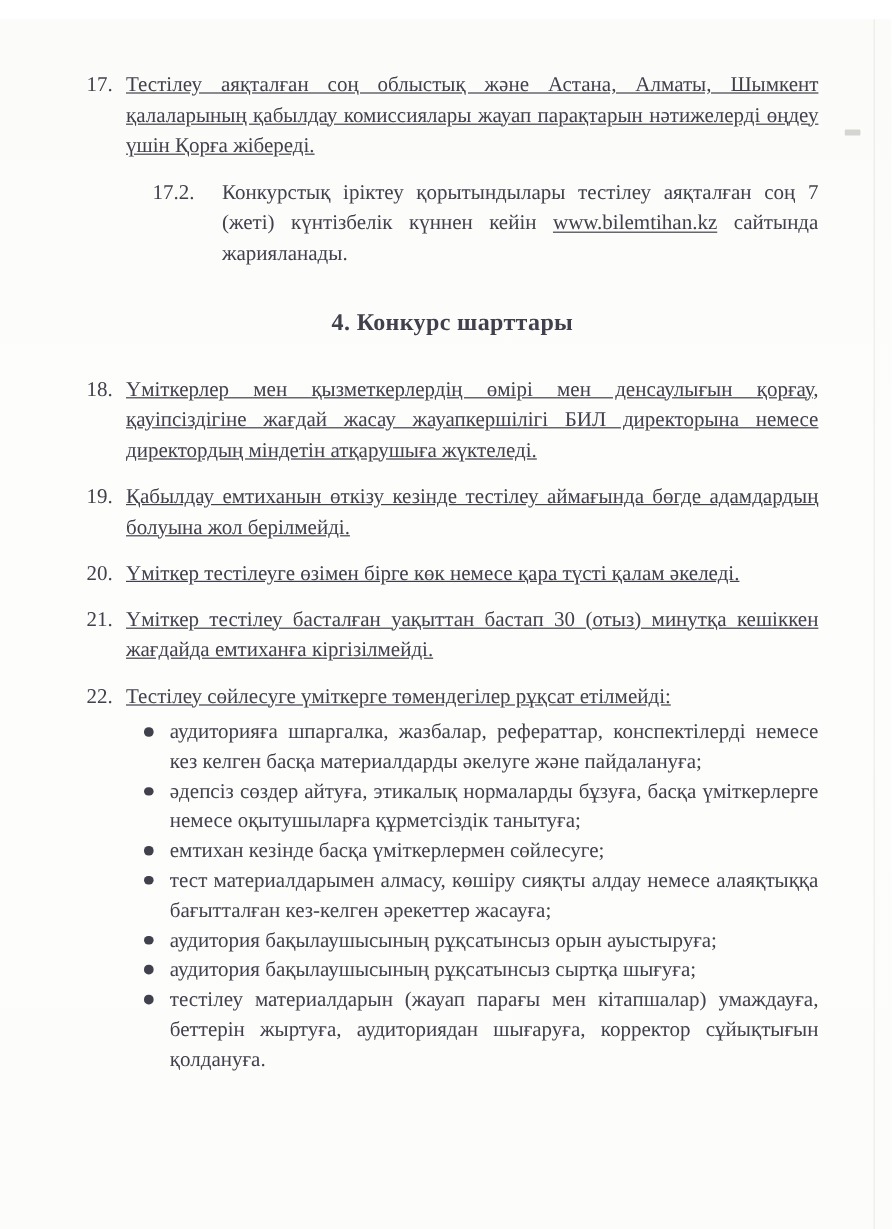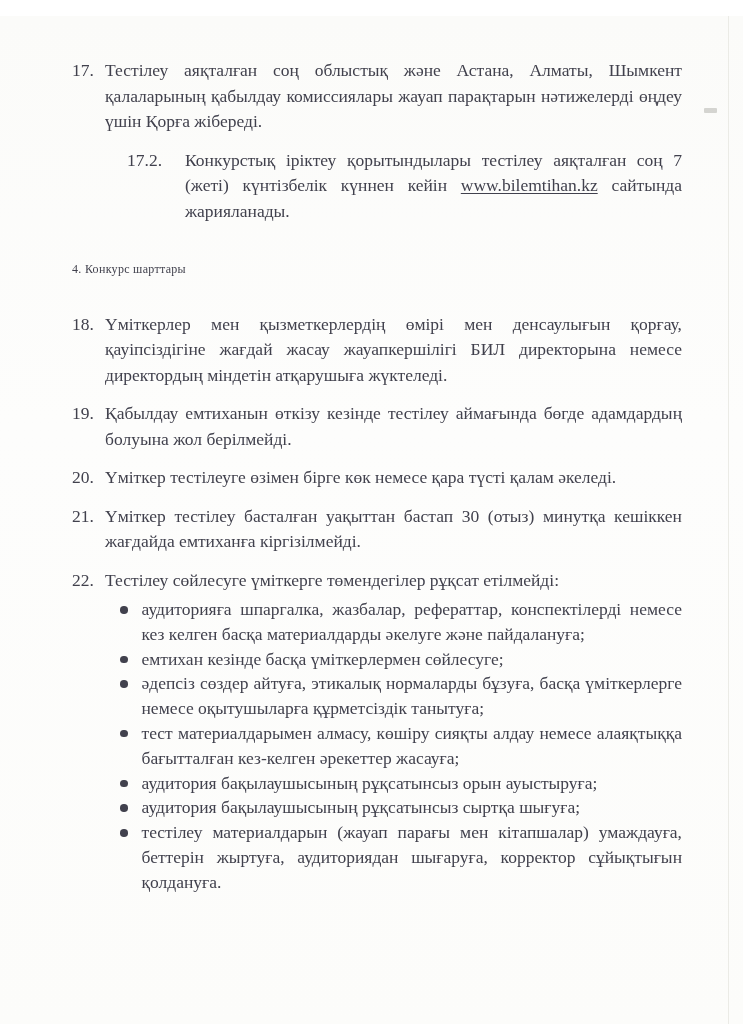--- a/index.html
+++ b/index.html
@@ -32,40 +32,42 @@
     margin-bottom: 13px;
   }
   .ol-item .num {
     width: 33px;
     flex-shrink: 0;
   }
   .ol-item .txt {
     flex: 1;
     text-align: justify;
     text-align-last: left;
+    text-decoration: underline;
   }
   
   .sub-item {
     display: flex;
     margin-left: 55px;
     margin-bottom: 15px;
   }
   .sub-item .num {
     width: 58px;
     flex-shrink: 0;
   }
   .sub-item .txt {
     flex: 1;
     text-align: justify;
     text-align-last: left;
   }
   .section-heading {
     margin: 33px 0 29px 0;
-    font-weight: normal;
-    font-size: 12px;
+    text-align: center;
+    font-weight: bold;
+    font-size: 20px;
     letter-spacing: 0.3px;
   }
   
   .bullet-list {
     margin: 0;
     padding: 0;
     list-style: none;
   }
   .bullet-item {
     display: flex;
@@ -163,25 +165,25 @@
       <div class="txt">Тестілеу сөйлесуге үміткерге төмендегілер рұқсат етілмейді:</div>
     </div>
 
     <ul class="bullet-list">
       <li class="bullet-item">
         <span class="bullet-dot"></span>
         <div class="txt">аудиторияға шпаргалка, жазбалар, рефераттар, конспектілерді немесе кез келген басқа материалдарды әкелуге және пайдалануға;</div>
       </li>
       <li class="bullet-item">
         <span class="bullet-dot"></span>
+        <div class="txt">әдепсіз сөздер айтуға, этикалық нормаларды бұзуға, басқа үміткерлерге немесе оқытушыларға құрметсіздік танытуға;</div>
+      </li>
+      <li class="bullet-item">
+        <span class="bullet-dot"></span>
         <div class="txt">емтихан кезінде басқа үміткерлермен сөйлесуге;</div>
-      </li>
-      <li class="bullet-item">
-        <span class="bullet-dot"></span>
-        <div class="txt">әдепсіз сөздер айтуға, этикалық нормаларды бұзуға, басқа үміткерлерге немесе оқытушыларға құрметсіздік танытуға;</div>
       </li>
       <li class="bullet-item">
         <span class="bullet-dot"></span>
         <div class="txt">тест материалдарымен алмасу, көшіру сияқты алдау немесе алаяқтыққа бағытталған кез-келген әрекеттер жасауға;</div>
       </li>
       <li class="bullet-item">
         <span class="bullet-dot"></span>
         <div class="txt">аудитория бақылаушысының рұқсатынсыз орын ауыстыруға;</div>
       </li>
       <li class="bullet-item">

